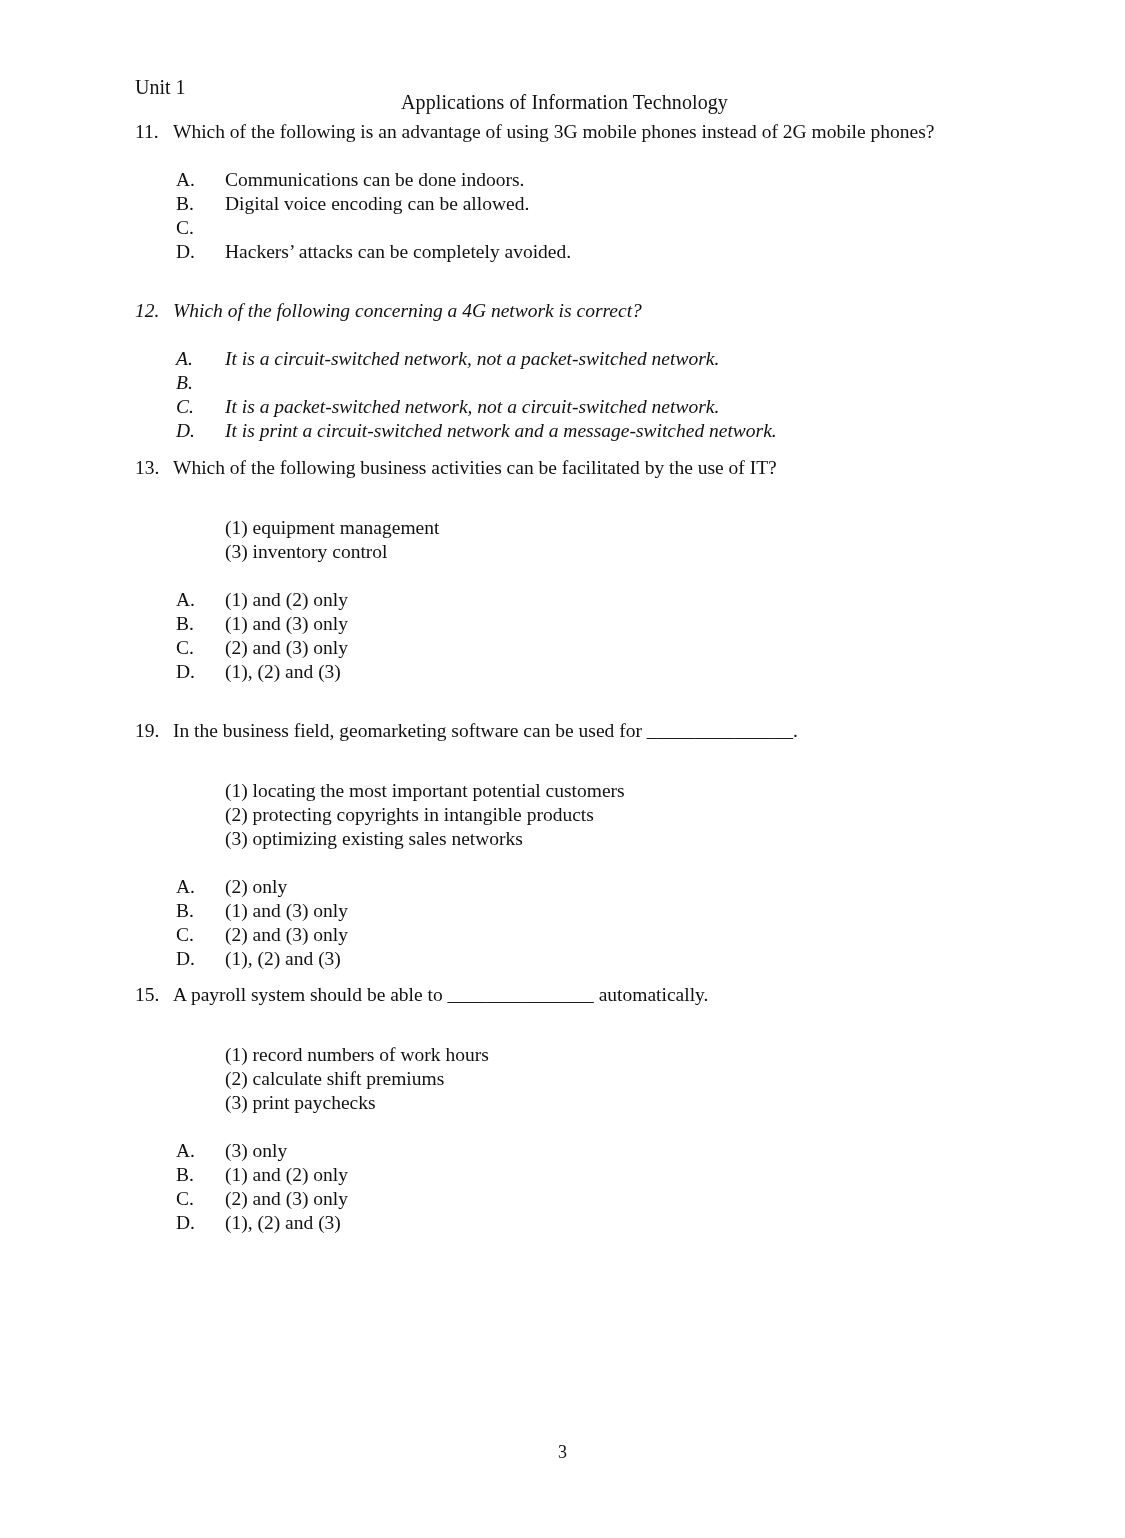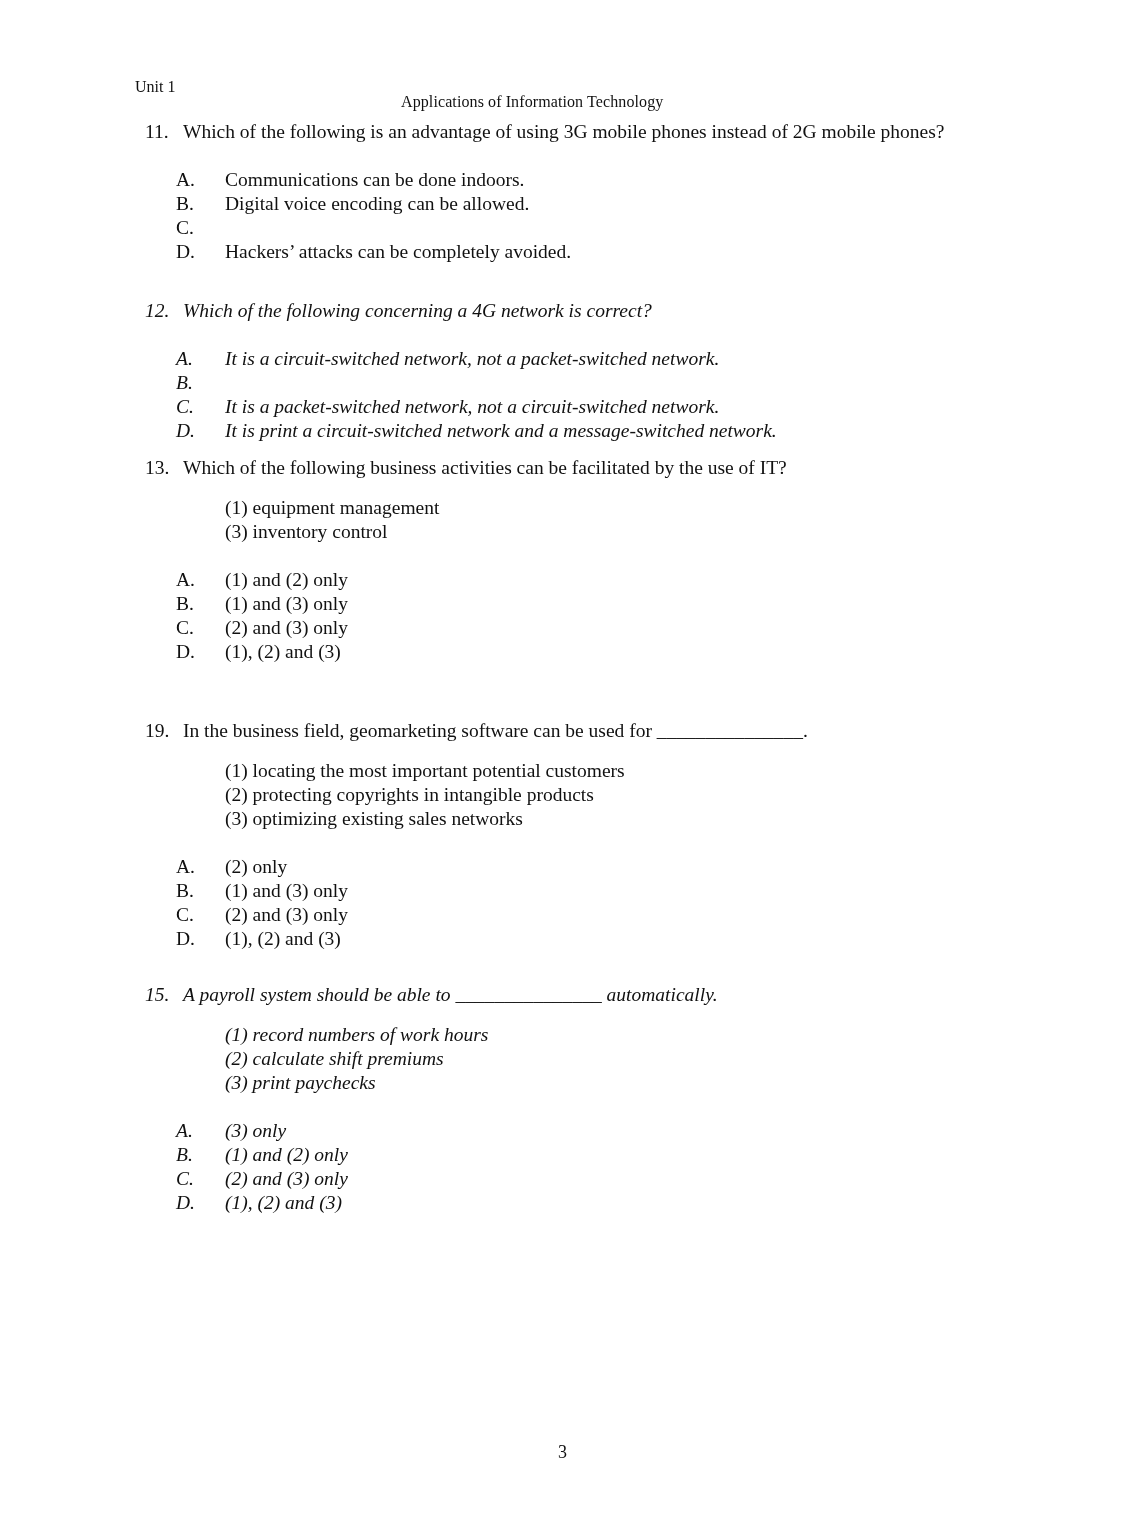--- a/index.html
+++ b/index.html
@@ -5,28 +5,28 @@
   html, body { margin: 0; padding: 0; background: #ffffff; }
   body {
     width: 1125px; height: 1538px; position: relative; overflow: hidden;
     font-family: "Liberation Serif", "DejaVu Serif", serif;
     color: #111111;
     font-size: 19.5px;
     line-height: 24px;
   }
   .header {
     position: absolute; top: 75px; left: 135px; right: 0; height: 24px;
-    font-size: 16px;
+    font-size: 20px;
   }
   .header .unit { position: absolute; left: 0; top: 0; }
   .header .title { position: absolute; left: 266px; top: 0; letter-spacing: 0.1px; margin-top: 15px; }
   .question { position: absolute; left: 135px; width: 900px; }
   .stem { display: flex; white-space: nowrap; }
-  .qnum { width: 38px; flex: none; margin-left: 10px; }
-  .items { margin-top: 16px; padding-left: 90px; }
+  .qnum { width: 38px; flex: none; }
+  .items { margin-top: 36px; padding-left: 90px; }
   .items div { white-space: nowrap; }
   .options { margin-top: 24px; padding-left: 41px; }
   .opt { display: flex; white-space: nowrap; }
   .opt .letter { width: 49px; flex: none; }
   .footer {
     position: absolute; top: 1440px; left: 0; width: 1125px; text-align: center;
     font-size: 18px;
   }
 </style>
 </head>
@@ -137,21 +137,21 @@
         <span class="letter">C.</span>
         <span>(2) and (3) only</span>
       </div>
     <div class="opt">
         <span class="letter">D.</span>
         <span>(1), (2) and (3)</span>
       </div>
   </div>
 </div>
 
-<div class="question" style="top:983px;font-style:italic;">
+<div class="question" style="top:983px;">
   <div class="stem">
     <span class="qnum">15.</span>
     <span>A payroll system should be able to _______________ automatically.</span>
   </div>
   <div class="items">
     <div>(1) record numbers of work hours</div>
     <div>(2) calculate shift premiums</div>
     <div>(3) print paychecks</div>
   </div>
   <div class="options">

